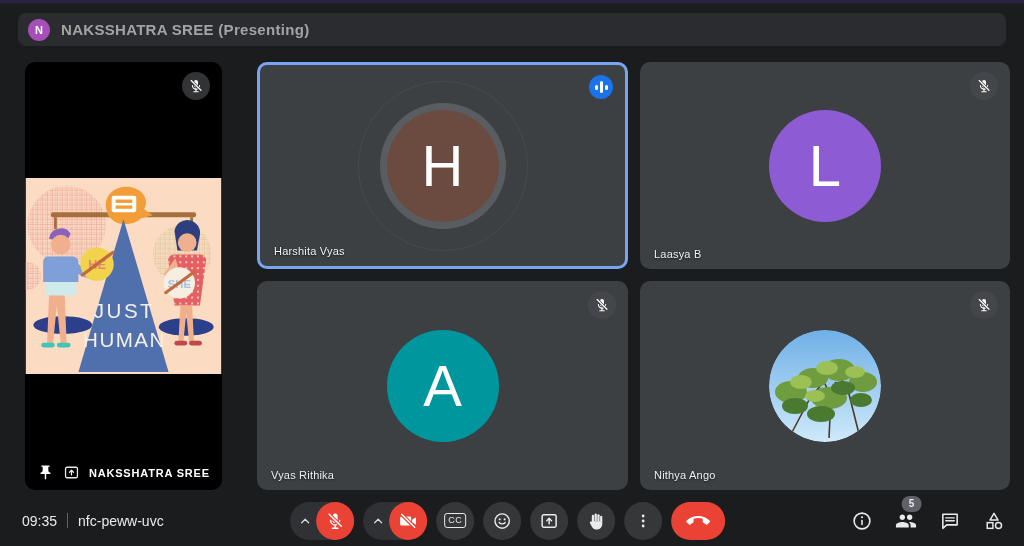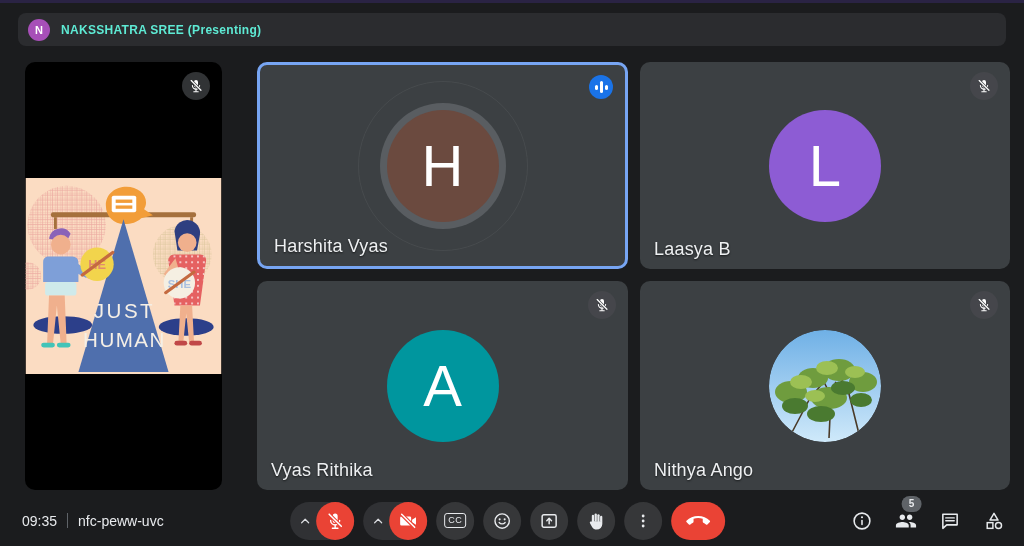--- a/index.html
+++ b/index.html
@@ -5,26 +5,26 @@
   html,body{margin:0;padding:0;background:#1b1c1e;}
   body{width:1024px;height:546px;position:relative;overflow:hidden;
        font-family:"Liberation Sans",sans-serif;color:#e8eaed;-webkit-font-smoothing:antialiased;}
   .top-strip{position:absolute;top:0;left:0;width:1024px;height:3px;background:#2a2344;}
 
   
   .banner{position:absolute;top:13px;left:18px;right:18px;height:33px;background:#2b2c2f;
           border-radius:8px;display:flex;align-items:center;padding:0 10px;box-sizing:border-box;}
   .banner-avatar{width:22px;height:22px;border-radius:50%;display:flex;align-items:center;justify-content:center;
                  font-size:11px;font-weight:700;color:#fff;flex:0 0 auto;}
-  .banner-title{margin-left:11px;font-size:12px;font-weight:700;letter-spacing:.3px;color:#5eead4;}
+  .banner-title{margin-left:11px;font-size:15px;font-weight:700;letter-spacing:.3px;color:#a3a3a3;}
 
   
   .tile{position:absolute;border-radius:10px;background:#3c4043;overflow:hidden;}
   .tile.speaking{border:3px solid #77a5f3;box-sizing:border-box;}
-  .tile-name{position:absolute;left:14px;bottom:9px;font-size:18px;color:#eef0f2;
+  .tile-name{position:absolute;left:14px;bottom:9px;font-size:11px;color:#eef0f2;
              text-shadow:0 1px 2px rgba(0,0,0,.65);letter-spacing:.2px;}
   .badge{position:absolute;top:10px;right:12px;width:28px;height:28px;border-radius:50%;
          display:flex;align-items:center;justify-content:center;background:rgba(70,72,76,.85);
          --badge-bg:#46484c;}
   .badge svg{width:16px;height:16px;}
   .speak-badge{position:absolute;top:10px;right:12px;width:24px;height:24px;border-radius:50%;
          background:#1a73e8;display:flex;align-items:center;justify-content:center;gap:2px;}
   .speak-badge span{display:block;width:3px;border-radius:2px;background:#fff;}
   .speak-badge .b1{height:5px}.speak-badge .b2{height:12px}.speak-badge .b3{height:5px}
 
@@ -215,20 +215,29 @@
           <circle cx="157" cy="107" r="16" fill="#f5efe2"></circle>
           <text x="157" y="112" text-anchor="middle" font-family="Liberation Sans, sans-serif" font-size="11.5" font-weight="bold" fill="#a9c0e0">SHE</text>
           <line x1="143" y1="117" x2="172" y2="96" stroke="#c46a3f" stroke-width="3.2" stroke-linecap="round"></line>
         </g>
       </svg>
     </div>
     <div class="badge" style="background:rgba(58,60,62,.85);--badge-bg:#3a3c3e;">
       <svg>
           <use href="#sym-mic-off"></use>
         </svg>
+    </div>
+    <div class="pres-footer">
+      <svg>
+          <use href="#sym-pin"></use>
+        </svg>
+      <svg>
+          <use href="#sym-present"></use>
+        </svg>
+      <span class="pres-name">NAKSSHATRA SREE</span>
     </div>
   </div>
 
   <div class="tile speaking" style="left:257px;top:62px;width:371px;height:207px;">
     <div class="center-wrap">
       <div class="pulse-ring"></div>
       <div class="avatar-big ringed" style="background-color: rgb(107, 74, 63);">H</div>
     </div>
     <div class="speak-badge">
       <span class="b1"></span>

